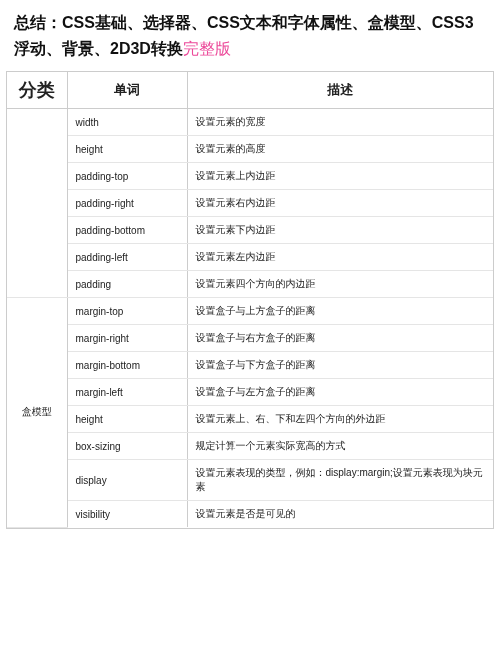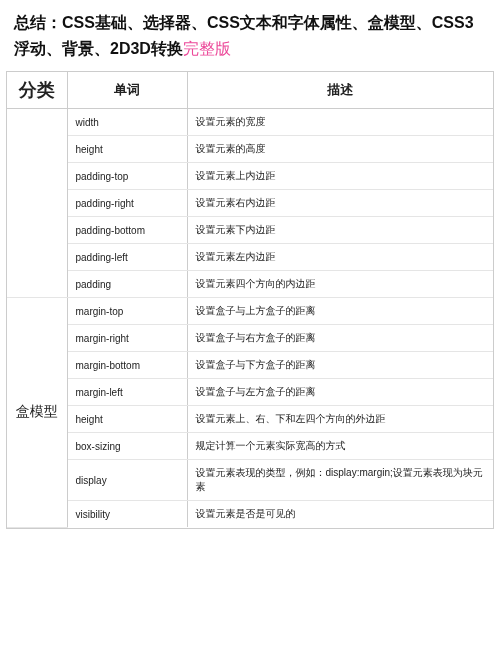--- a/index.html
+++ b/index.html
@@ -73,21 +73,21 @@
     }
     .col-word {
       width: 120px;
     }
     .col-desc {
       width: auto;
     }
     .category-cell {
       text-align: center;
       vertical-align: middle;
-      font-size: 14px;
+      font-size: 10px;
     }
   </style>
 </head>
 <body>
 
 <div class="header-section">
   <span id="header-text-main">总结：CSS基础、选择器、CSS文本和字体属性、盒模型、CSS3浮动、背景、2D3D转换</span><span class="highlight" id="header-highlight-text">完整版</span>
 </div>
 
 <div class="table-wrapper">

